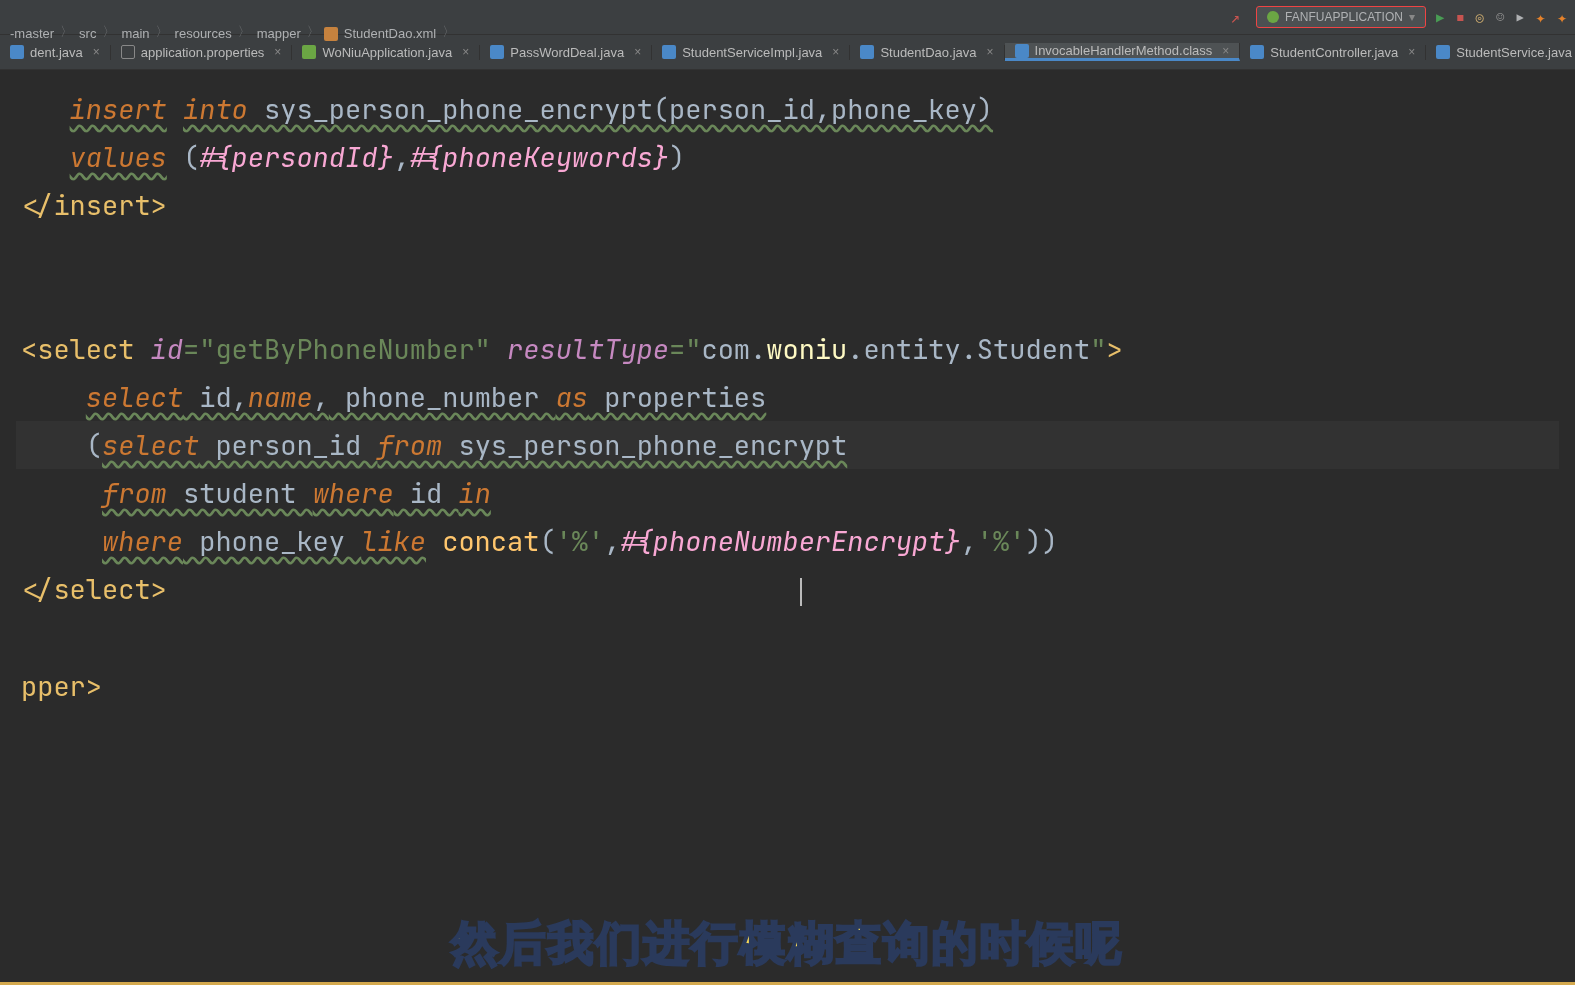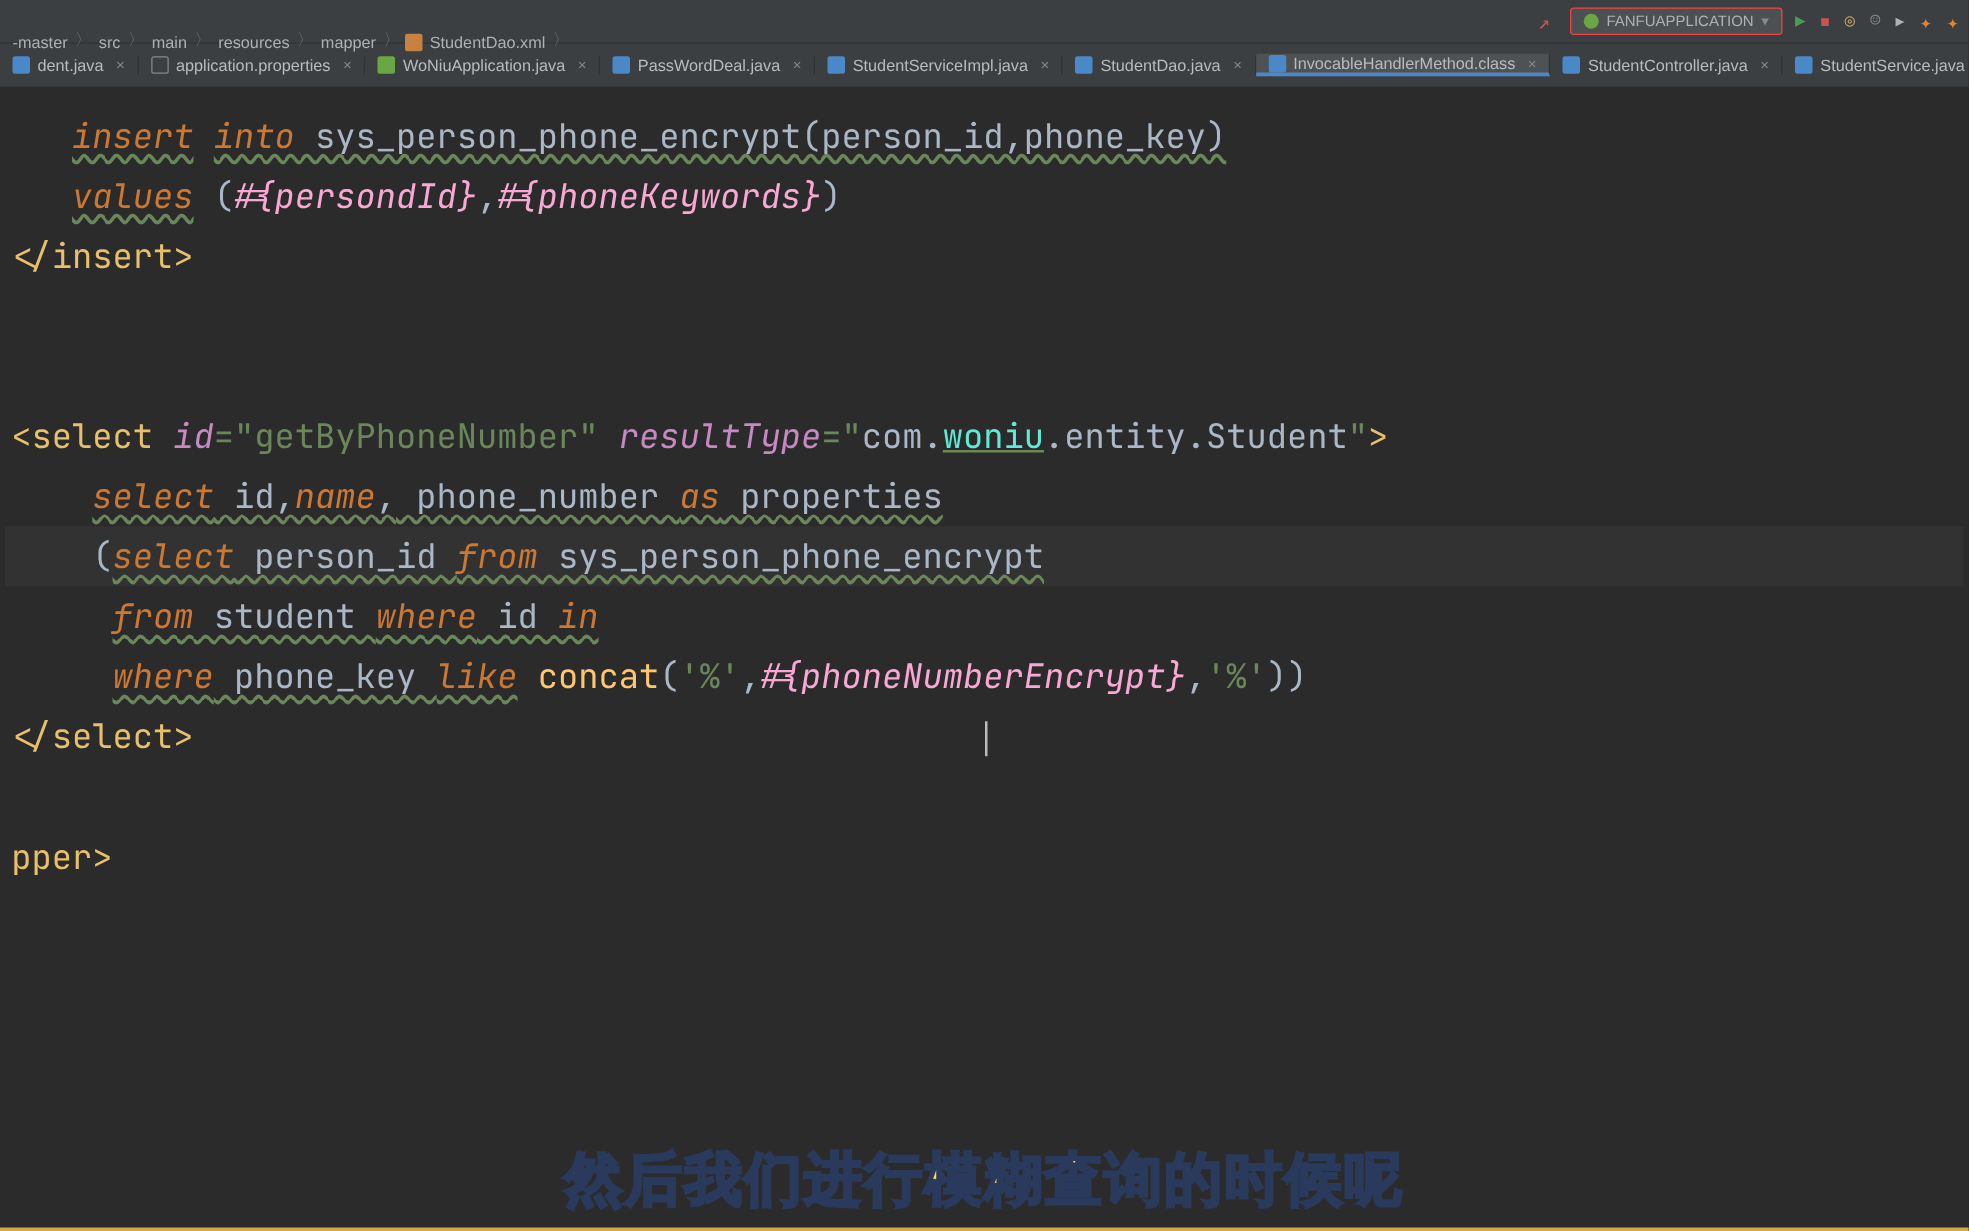--- a/index.html
+++ b/index.html
@@ -105,21 +105,21 @@
   border-radius: 2px;
   display: inline-block;
 }
 .tab-icon.java { background: #4a88c7; }
 .tab-icon.prop { background: #6b6d6f; border: 1px solid #888; background: transparent; }
 .tab-icon.green { background: #6ba644; }
 
 .editor {
   background: #2b2b2b;
   height: calc(100% - 70px);
-  padding: 15px 4px;
+  padding: 15px 16px;
   font-size: 27px;
   line-height: 1.78;
   font-family: 'JetBrains Mono', 'Consolas', monospace;
   color: #a9b7c6;
   position: relative;
 }
 .code-line {
   padding: 0 5px;
   white-space: pre;
   position: relative;
@@ -129,21 +129,21 @@
 }
 .kw-orange { color: #cc7832; font-style: italic; }
 .fn-yellow { color: #ffc66d; }
 .attr-purple { color: #c689c1; font-style: italic; }
 .str-green { color: #6a8759; }
 .tag-yellow { color: #e8bf6a; }
 .text-default { color: #a9b7c6; }
 .paren { color: #a9b7c6; }
 .param-green { color: #f9a8d4; font-style: italic; }
 .com-entity { color: #a9b7c6; }
-.woniu { color: #5eead4; text-decoration: underline; text-decoration-color: #6a8759; text-decoration-style: solid; margin-top: 16px; }
+.woniu { color: #fef9c3; text-decoration-color: #6a8759; text-decoration-style: solid; margin-top: 16px; }
 
 .squiggle {
   text-decoration: underline;
   text-decoration-style: wavy;
   text-decoration-color: #6a8759;
   text-underline-offset: 5px;
 }
 
 .cursor {
   display: inline-block;

